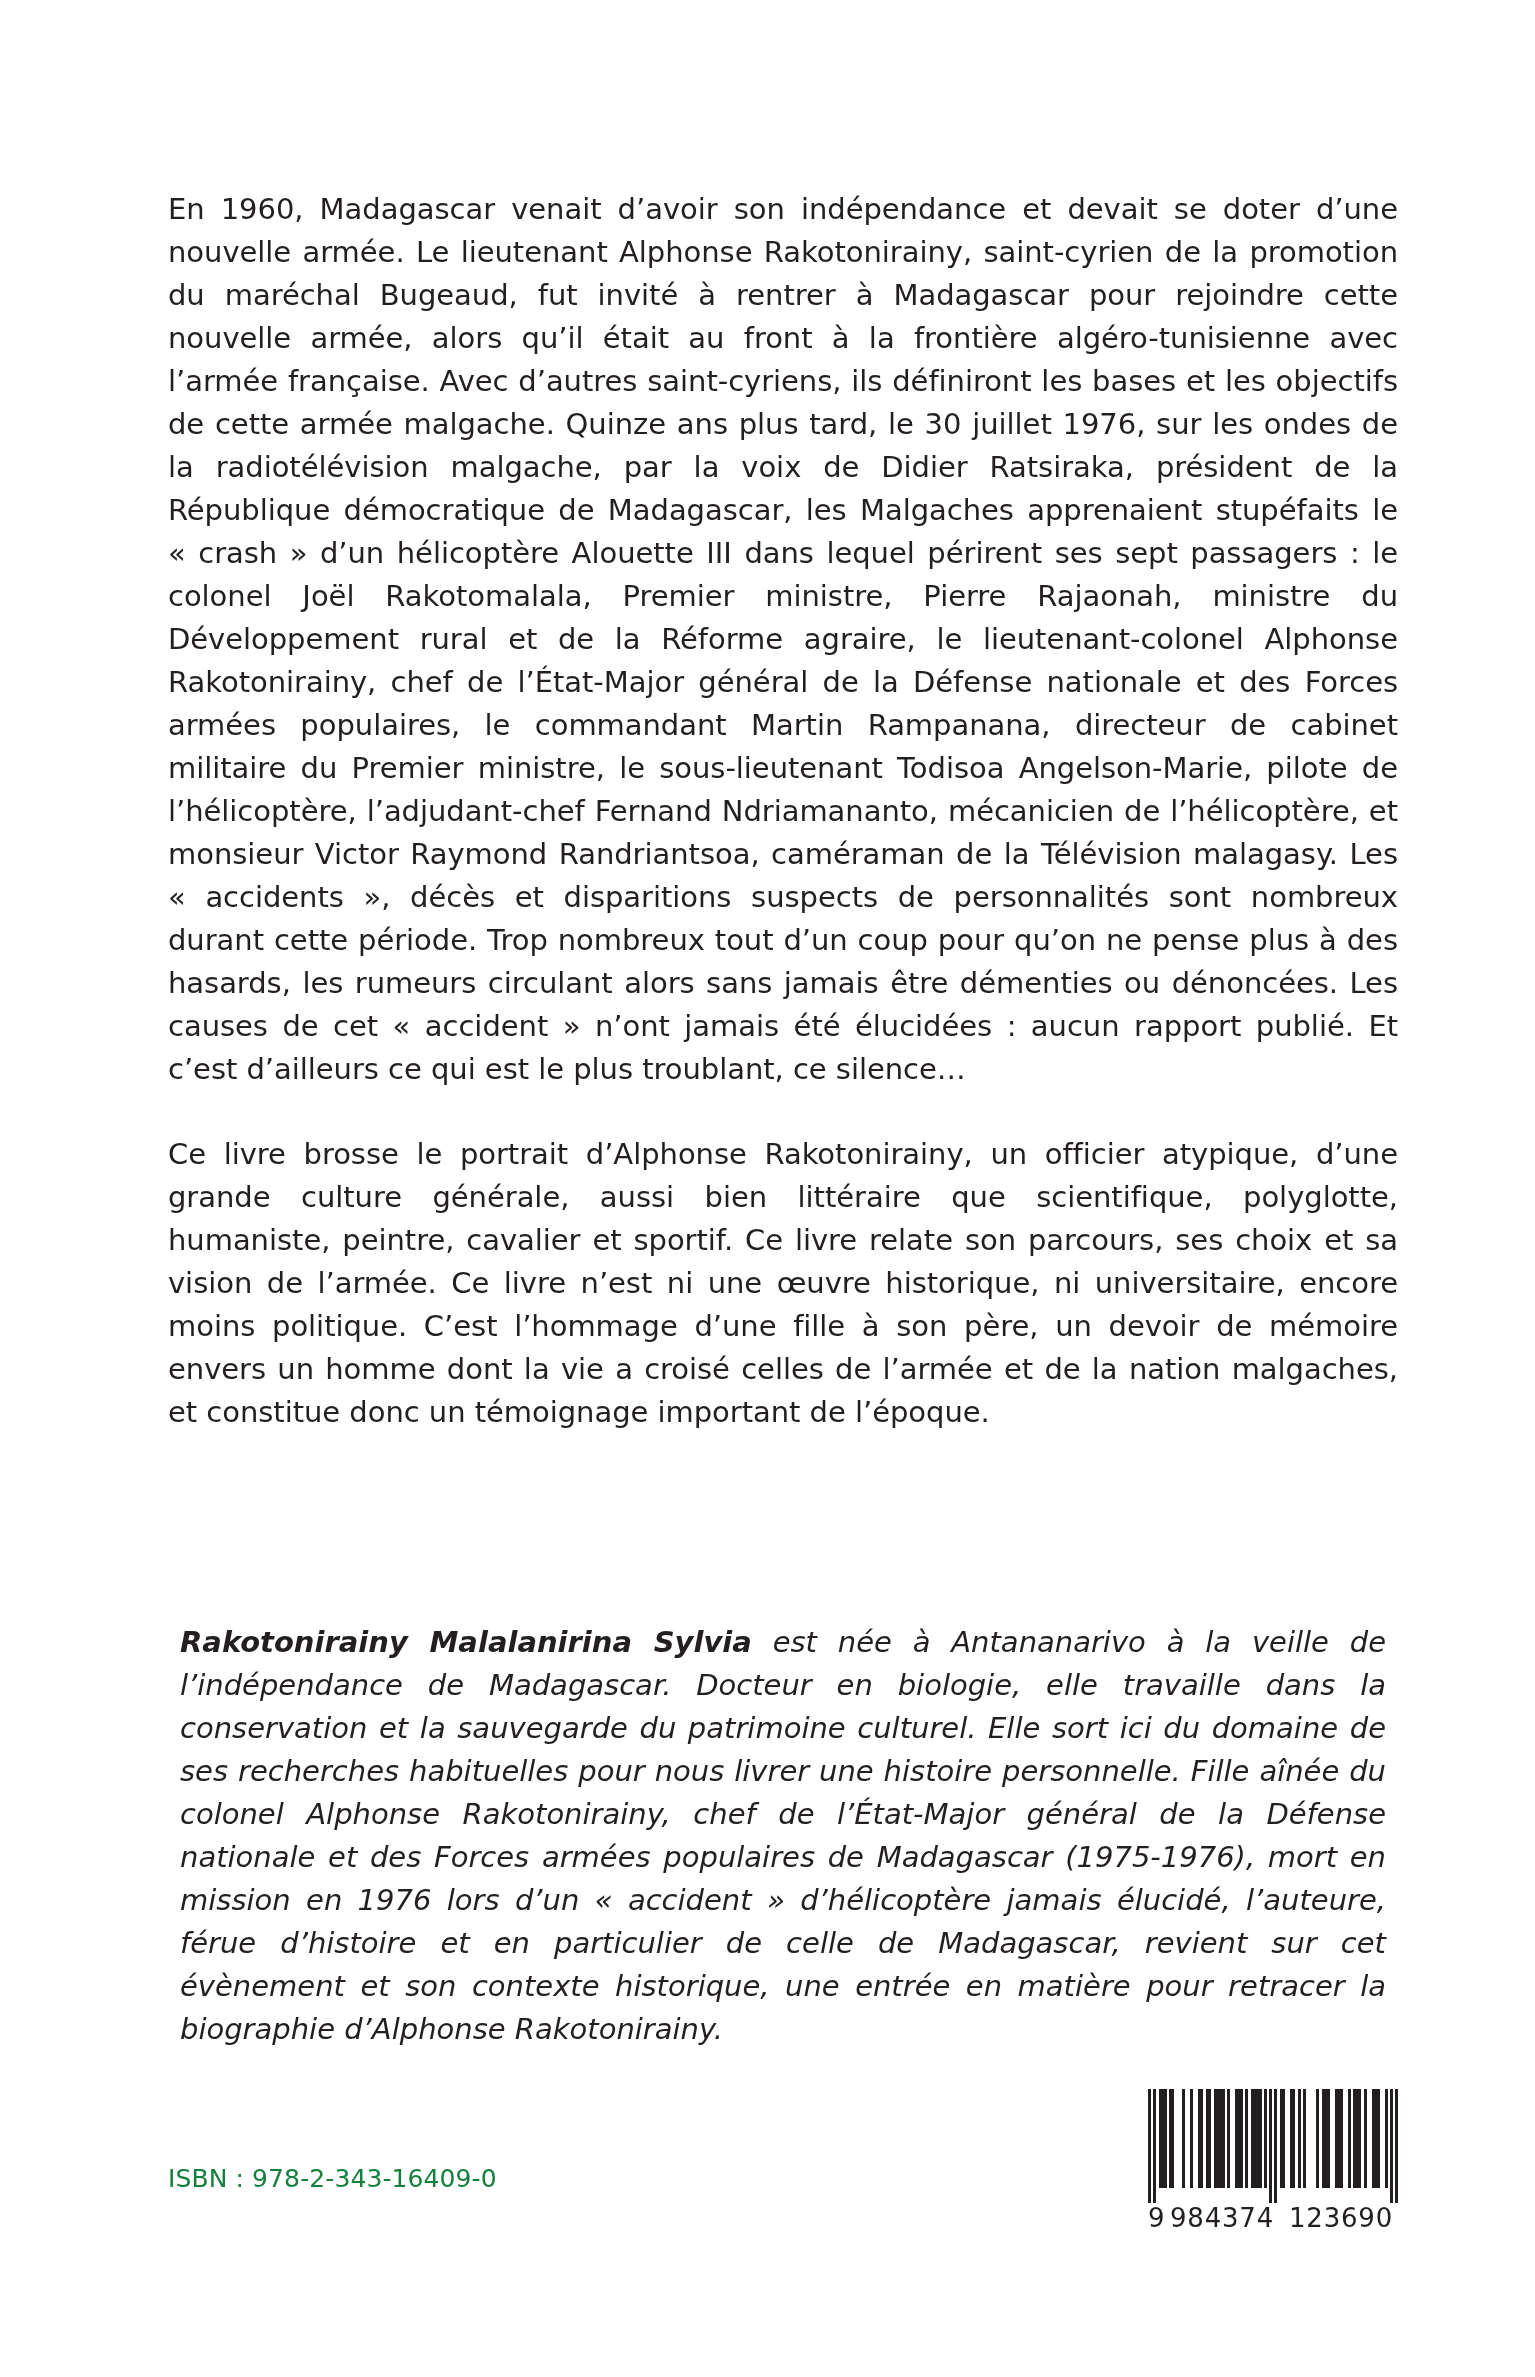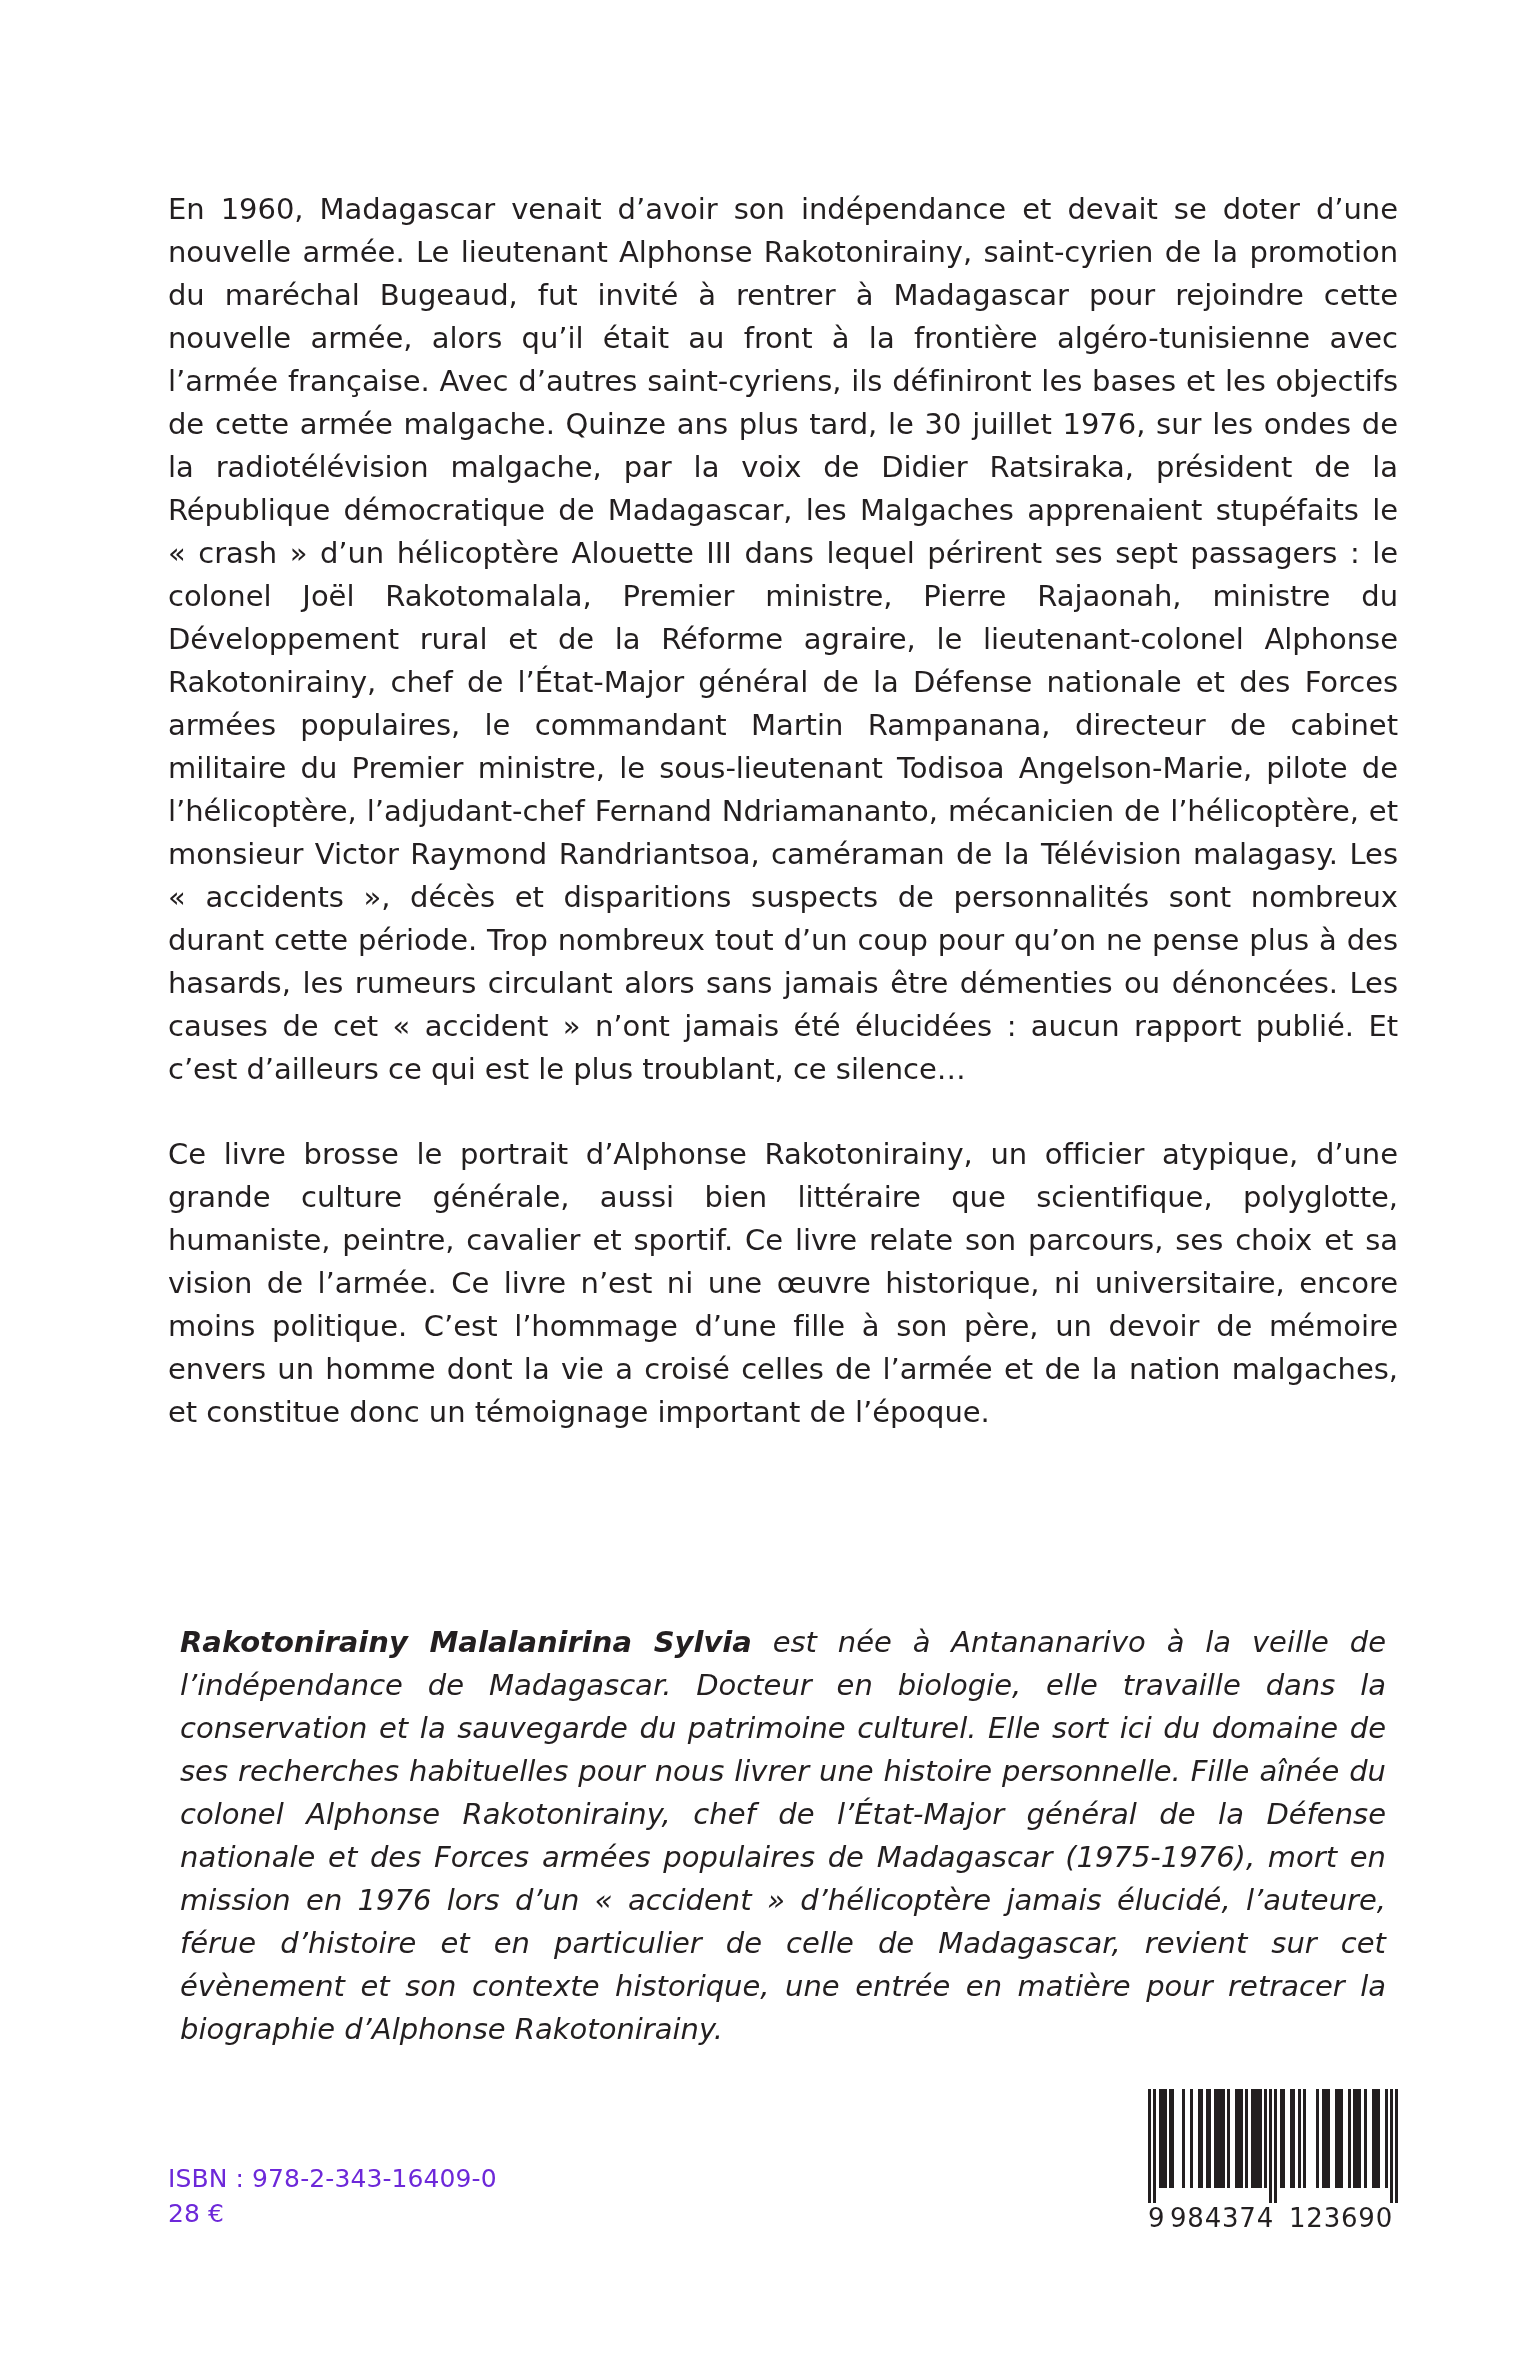--- a/index.html
+++ b/index.html
@@ -68,21 +68,21 @@
   
   .footer-left {
     position: absolute;
     left: 168px;
     top: 2161px;
     width: 587px;
   }
   .isbn-line, .price-line {
     font-size: 25px;
     line-height: 35px;
-    color: #6d28d9;
+    color: #15803d;
     letter-spacing: 0.1px;
   }
 
   
   .barcode-wrap {
     position: absolute;
     left: 1148px;
     top: 2089px;
     width: 250px;
   }
@@ -123,21 +123,20 @@
     <p class="body-par">En 1960, Madagascar venait d’avoir son indépendance et devait se doter d’une nouvelle armée. Le lieutenant Alphonse Rakotonirainy, saint-cyrien de la promotion du maréchal Bugeaud, fut invité à rentrer à Madagascar pour rejoindre cette nouvelle armée, alors qu’il était au front à la frontière algéro-tunisienne avec l’armée française. Avec d’autres saint-cyriens, ils définiront les bases et les objectifs de cette armée malgache. Quinze ans plus tard, le 30 juillet 1976, sur les ondes de la radiotélévision malgache, par la voix de Didier Ratsiraka, président de la République démocratique de Madagascar, les Malgaches apprenaient stupéfaits le «&nbsp;crash&nbsp;» d’un hélicoptère Alouette III dans lequel périrent ses sept passagers : le colonel Joël Rakotomalala, Premier ministre, Pierre Rajaonah, ministre du Développement rural et de la Réforme agraire, le lieutenant-colonel Alphonse Rakotonirainy, chef de l’État-Major général de la Défense nationale et des Forces armées populaires, le commandant Martin Rampanana, directeur de cabinet militaire du Premier ministre, le sous-lieutenant Todisoa Angelson-Marie, pilote de l’hélicoptère, l’adjudant-chef Fernand Ndriamananto, mécanicien de l’hélicoptère, et monsieur Victor Raymond Randriantsoa, caméraman de la Télévision malagasy. Les «&nbsp;accidents&nbsp;», décès et disparitions suspects de personnalités sont nombreux durant cette période. Trop nombreux tout d’un coup pour qu’on ne pense plus à des hasards, les rumeurs circulant alors sans jamais être démenties ou dénoncées. Les causes de cet «&nbsp;accident&nbsp;» n’ont jamais été élucidées : aucun rapport publié. Et c’est d’ailleurs ce qui est le plus troublant, ce silence…</p>
     <p class="body-par">Ce livre brosse le portrait d’Alphonse Rakotonirainy, un officier atypique, d’une grande culture générale, aussi bien littéraire que scientifique, polyglotte, humaniste, peintre, cavalier et sportif. Ce livre relate son parcours, ses choix et sa vision de l’armée. Ce livre n’est ni une œuvre historique, ni universitaire, encore moins politique. C’est l’hommage d’une fille à son père, un devoir de mémoire envers un homme dont la vie a croisé celles de l’armée et de la nation malgaches, et constitue donc un témoignage important de l’époque.</p>
   </div>
 
   <div class="bio-block">
     <p class="bio-par"><span class="bio-name">Rakotonirainy Malalanirina Sylvia</span><span> est née à Antananarivo à la veille de l’indépendance de Madagascar. Docteur en biologie, elle travaille dans la conservation et la sauvegarde du patrimoine culturel. Elle sort ici du domaine de ses recherches habituelles pour nous livrer une histoire personnelle. Fille aînée du colonel Alphonse Rakotonirainy, chef de l’État-Major général de la Défense nationale et des Forces armées populaires de Madagascar (1975-1976), mort en mission en 1976 lors d’un «&nbsp;accident&nbsp;» d’hélicoptère jamais élucidé, l’auteure, férue d’histoire et en particulier de celle de Madagascar, revient sur cet évènement et son contexte historique, une entrée en matière pour retracer la biographie d’Alphonse Rakotonirainy.</span></p>
   </div>
 
   <div class="footer-left">
     <div class="isbn-line">ISBN : 978-2-343-16409-0</div>
-    <div class="price-line">28 €</div>
   </div>
 
   <div class="barcode-wrap">
     <div class="barcode-bars" id="barcode-bars">
         <div class="b" style="left: 0px; width: 2.6px; height: 114px;"></div>
         <div class="b" style="left: 5.3px; width: 2.6px; height: 114px;"></div>
         <div class="b" style="left: 10.5px; width: 8px; height: 99px;"></div>
         <div class="b" style="left: 21px; width: 5.3px; height: 99px;"></div>
         <div class="b" style="left: 34px; width: 2.6px; height: 99px;"></div>
         <div class="b" style="left: 42px; width: 2.6px; height: 99px;"></div>

